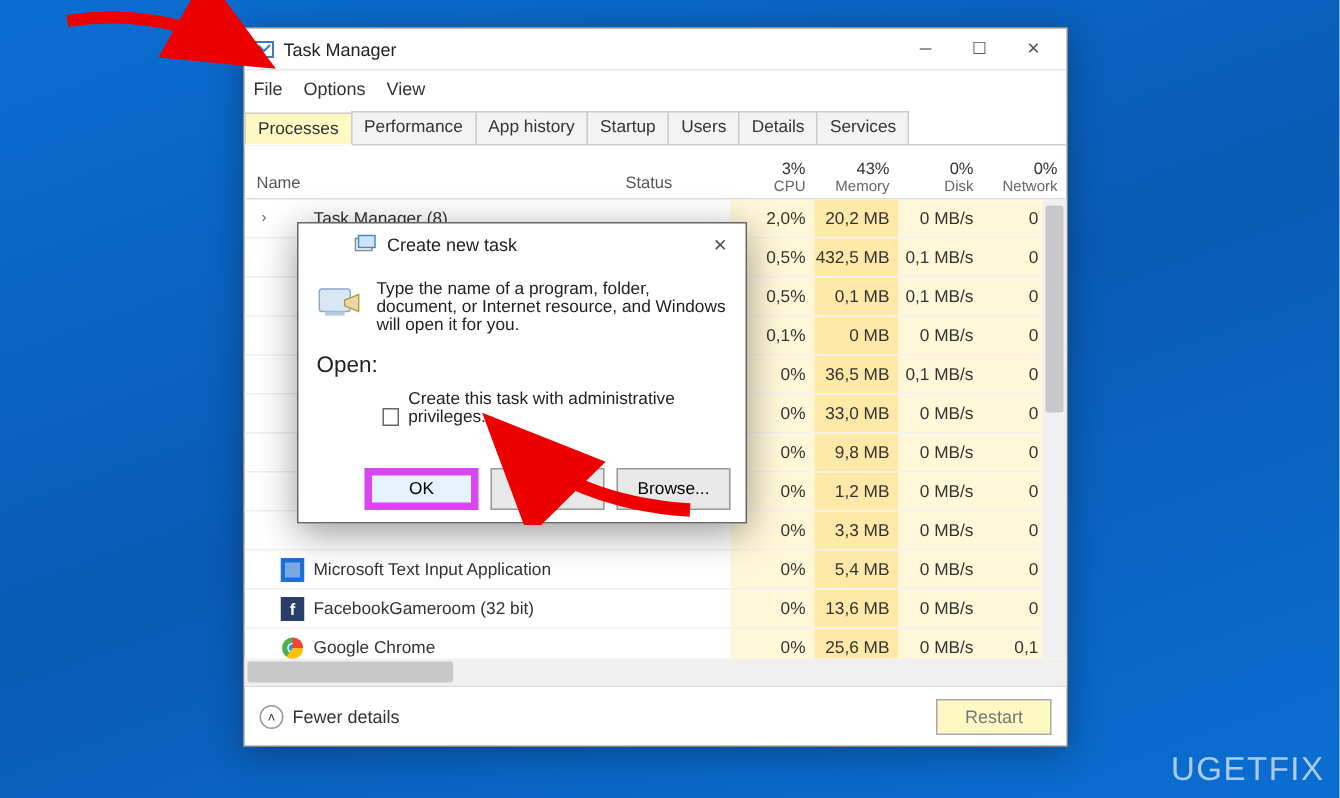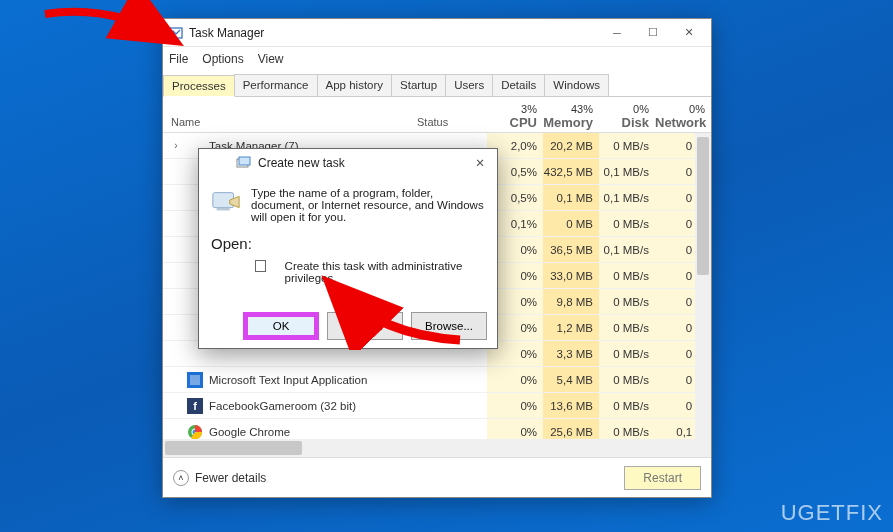--- a/index.html
+++ b/index.html
@@ -17,21 +17,21 @@
   .menubar { height: 24px; display:flex; align-items:center; padding: 0 6px; font-size: 12px; color:#333; gap: 14px; }
   .tabbar { display:flex; border-bottom:1px solid #ccc; font-size:11.5px; }
   .tab { padding: 4px 8px; border: 1px solid #ccc; border-bottom: none; margin-right:-1px; background:#f3f3f3; color:#333; margin-top:3px;}
   .tab.active { background:#fef9c3; border-bottom:1px solid #fff; position:relative; top:1px; }
 
   .col-head { display:flex; align-items:flex-end; border-bottom:1px solid #ddd; font-size:11px; color:#555; height: 36px; }
   .col-head .c-name { flex:1; padding-left: 8px; padding-bottom:4px;}
   .col-head .c-status { width: 70px; padding-bottom:4px;}
   .col-head .c-metric { width: 56px; text-align:right; padding-right:6px; display:flex; flex-direction:column; justify-content:flex-end; padding-bottom:2px;}
   .col-head .pct { font-size:11px; color:#333; }
-  .col-head .lbl { font-size:13px; color:#666;font-weight:bold; }
+  .col-head .lbl { font-size:10px; color:#666; }
 
   .rows { flex:1; overflow:hidden; font-size:11.5px; color:#333; position:relative;}
   .row { display:flex; align-items:center; height:26px; border-bottom:1px solid #f0f0f0;}
   .row .c-name { flex:1; padding-left: 8px; display:flex; align-items:center; gap:6px; overflow:hidden; white-space:nowrap;}
   .row .c-status { width:70px; }
   .row .c-metric { width:56px; text-align:right; padding-right:6px; background:#fff8d8; height:100%; display:flex;align-items:center;justify-content:flex-end;}
   .row .c-metric.mem { background:#ffe9a8;}
   .row .chevron{font-size:10px;color:#666;width:10px;text-align:center;}
   .row .pi { width:16px;height:16px; display:inline-flex;align-items:center;justify-content:center;}
   .hscroll { height:18px; background:#f0f0f0; display:flex; align-items:center;}
@@ -47,21 +47,21 @@
   .dialog .dtitle{ height:28px; display:flex; align-items:center; padding:0 6px;margin-left:31px;}
   .dialog .dtitle .t { flex:1; font-size:12px; }
   .dialog .body { padding: 10px 12px 6px 12px; }
   .dialog .desc { display:flex; gap:10px; margin-bottom:12px;}
   .run-icon { width:30px;height:30px; flex-shrink:0;}
   .openrow { display:flex; align-items:center; gap:8px; margin-bottom:8px;}
   .openrow label { font-size:15px;}
   .openrow .combo { flex:1; display:flex; border:1px solid #0078d7; height:22px;}
   .openrow .combo input { border:none; outline:none; flex:1; font-size:11.5px; padding:0 4px; font-family:inherit;}
   .openrow .combo .dd{ width:18px; display:flex;align-items:center;justify-content:center;color:#555;border-left:1px solid #ccc;font-size:10px;}
-  .adminrow { padding-left:44px; margin-bottom:14px; display:flex; align-items:flex-start; gap:19px;}
+  .adminrow { padding-left:44px; margin-bottom:14px; display:flex; align-items:flex-end; gap:6px;}
   .adminrow .cb{width:12px;height:12px;border:1px solid #666;}
   .dlg-buttons { display:flex; justify-content:flex-end; gap:8px; padding:8px 10px; }
   .dlg-buttons button { padding:3px 0; width:76px; font-size:11.5px; border:1px solid #999; background:#e8e8e8;}
   .dlg-buttons button.primary { border:5px solid #d946ef; background:#e5f1fb; }
 
   
   .arrow { position:absolute; z-index:30; pointer-events:none;}
 </style>
 </head>
 <body>
@@ -86,21 +86,21 @@
     <span>Options</span>
     <span>View</span>
   </div>
   <div class="tabbar" id="tabbar">
       <div class="tab active">Processes</div>
       <div class="tab">Performance</div>
       <div class="tab">App history</div>
       <div class="tab">Startup</div>
       <div class="tab">Users</div>
       <div class="tab">Details</div>
-      <div class="tab">Windows</div>
+      <div class="tab">Services</div>
     </div>
   <div class="col-head">
     <div class="c-name">Name</div>
     <div class="c-status">Status</div>
     <div class="c-metric">
         <span class="pct">3%</span>
         <span class="lbl">CPU</span>
       </div>
     <div class="c-metric">
         <span class="pct">43%</span>
@@ -113,21 +113,21 @@
     <div class="c-metric">
         <span class="pct">0%</span>
         <span class="lbl">Network</span>
       </div>
   </div>
   <div class="rows" id="rows">
     <div class="row">
         <div class="c-name">
           <span class="chevron">›</span>
           <span class="pi"></span>
-          <span>Task Manager (7)</span>
+          <span>Task Manager (8)</span>
         </div>
         <div class="c-status"></div>
         <div class="c-metric">2,0%</div>
         <div class="c-metric mem">20,2 MB</div>
         <div class="c-metric">0 MB/s</div>
         <div class="c-metric">0 M</div>
       </div>
       <div class="row">
         <div class="c-name">
           <span class="chevron"></span>

